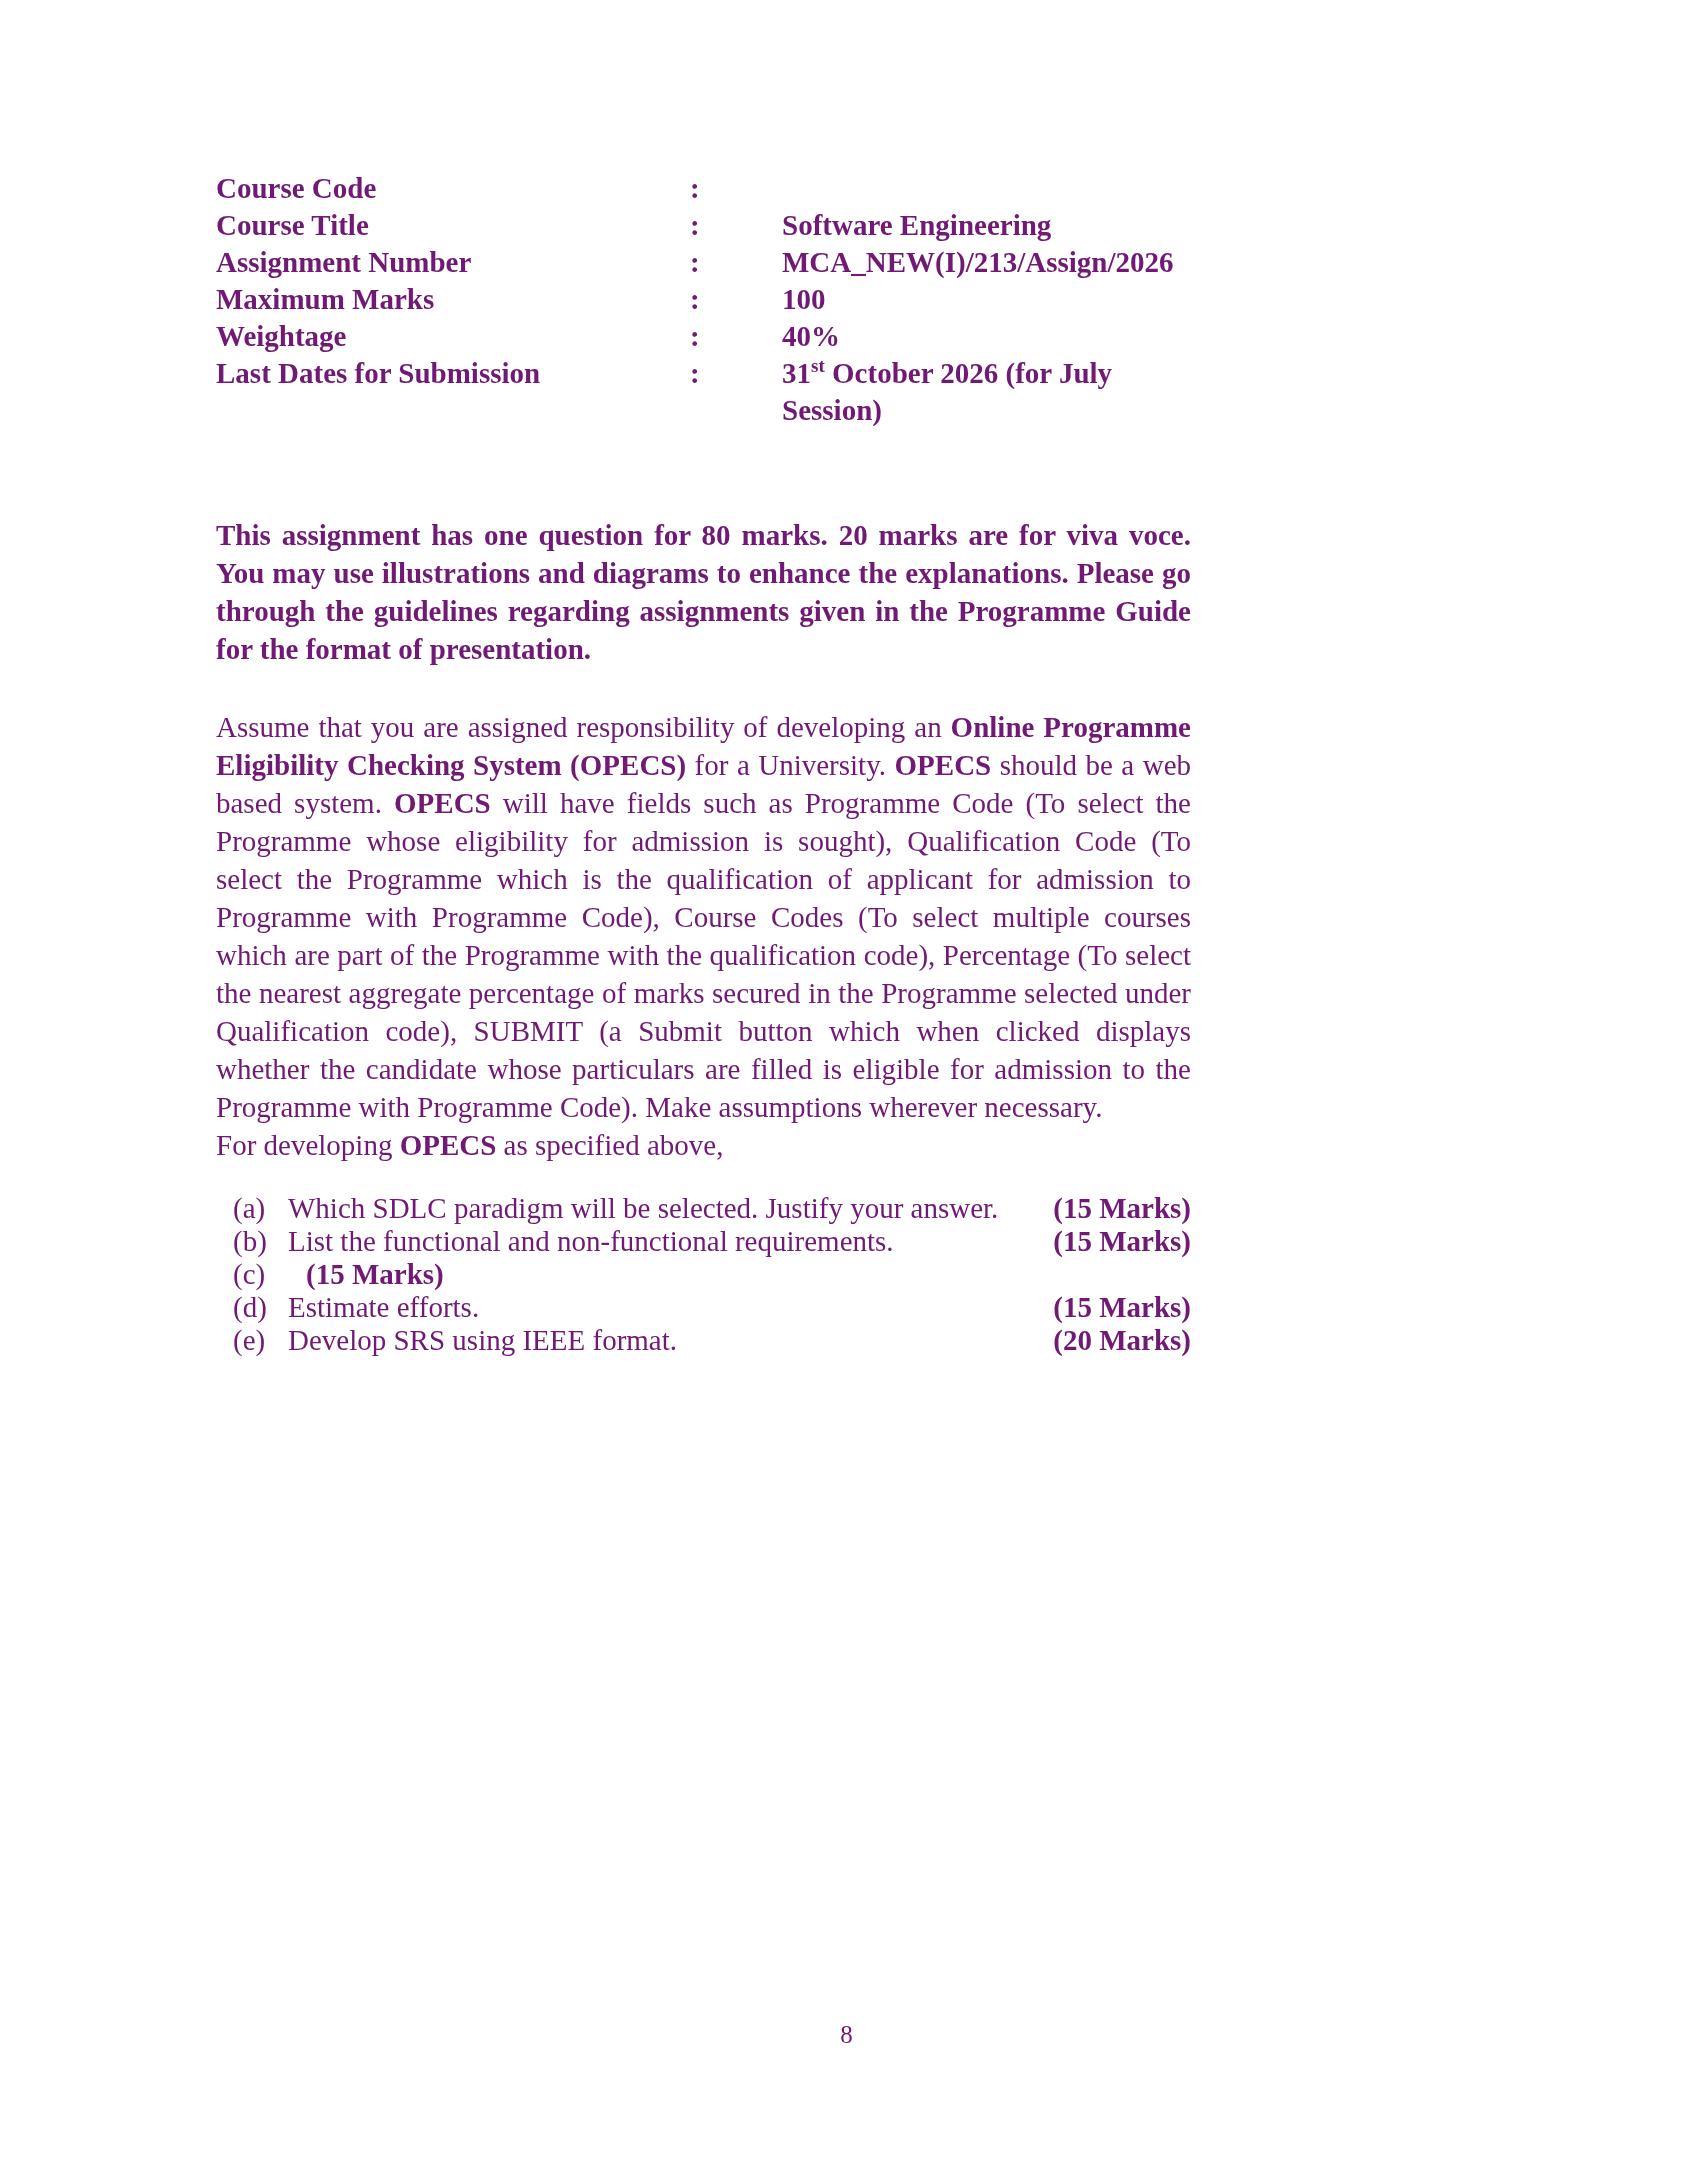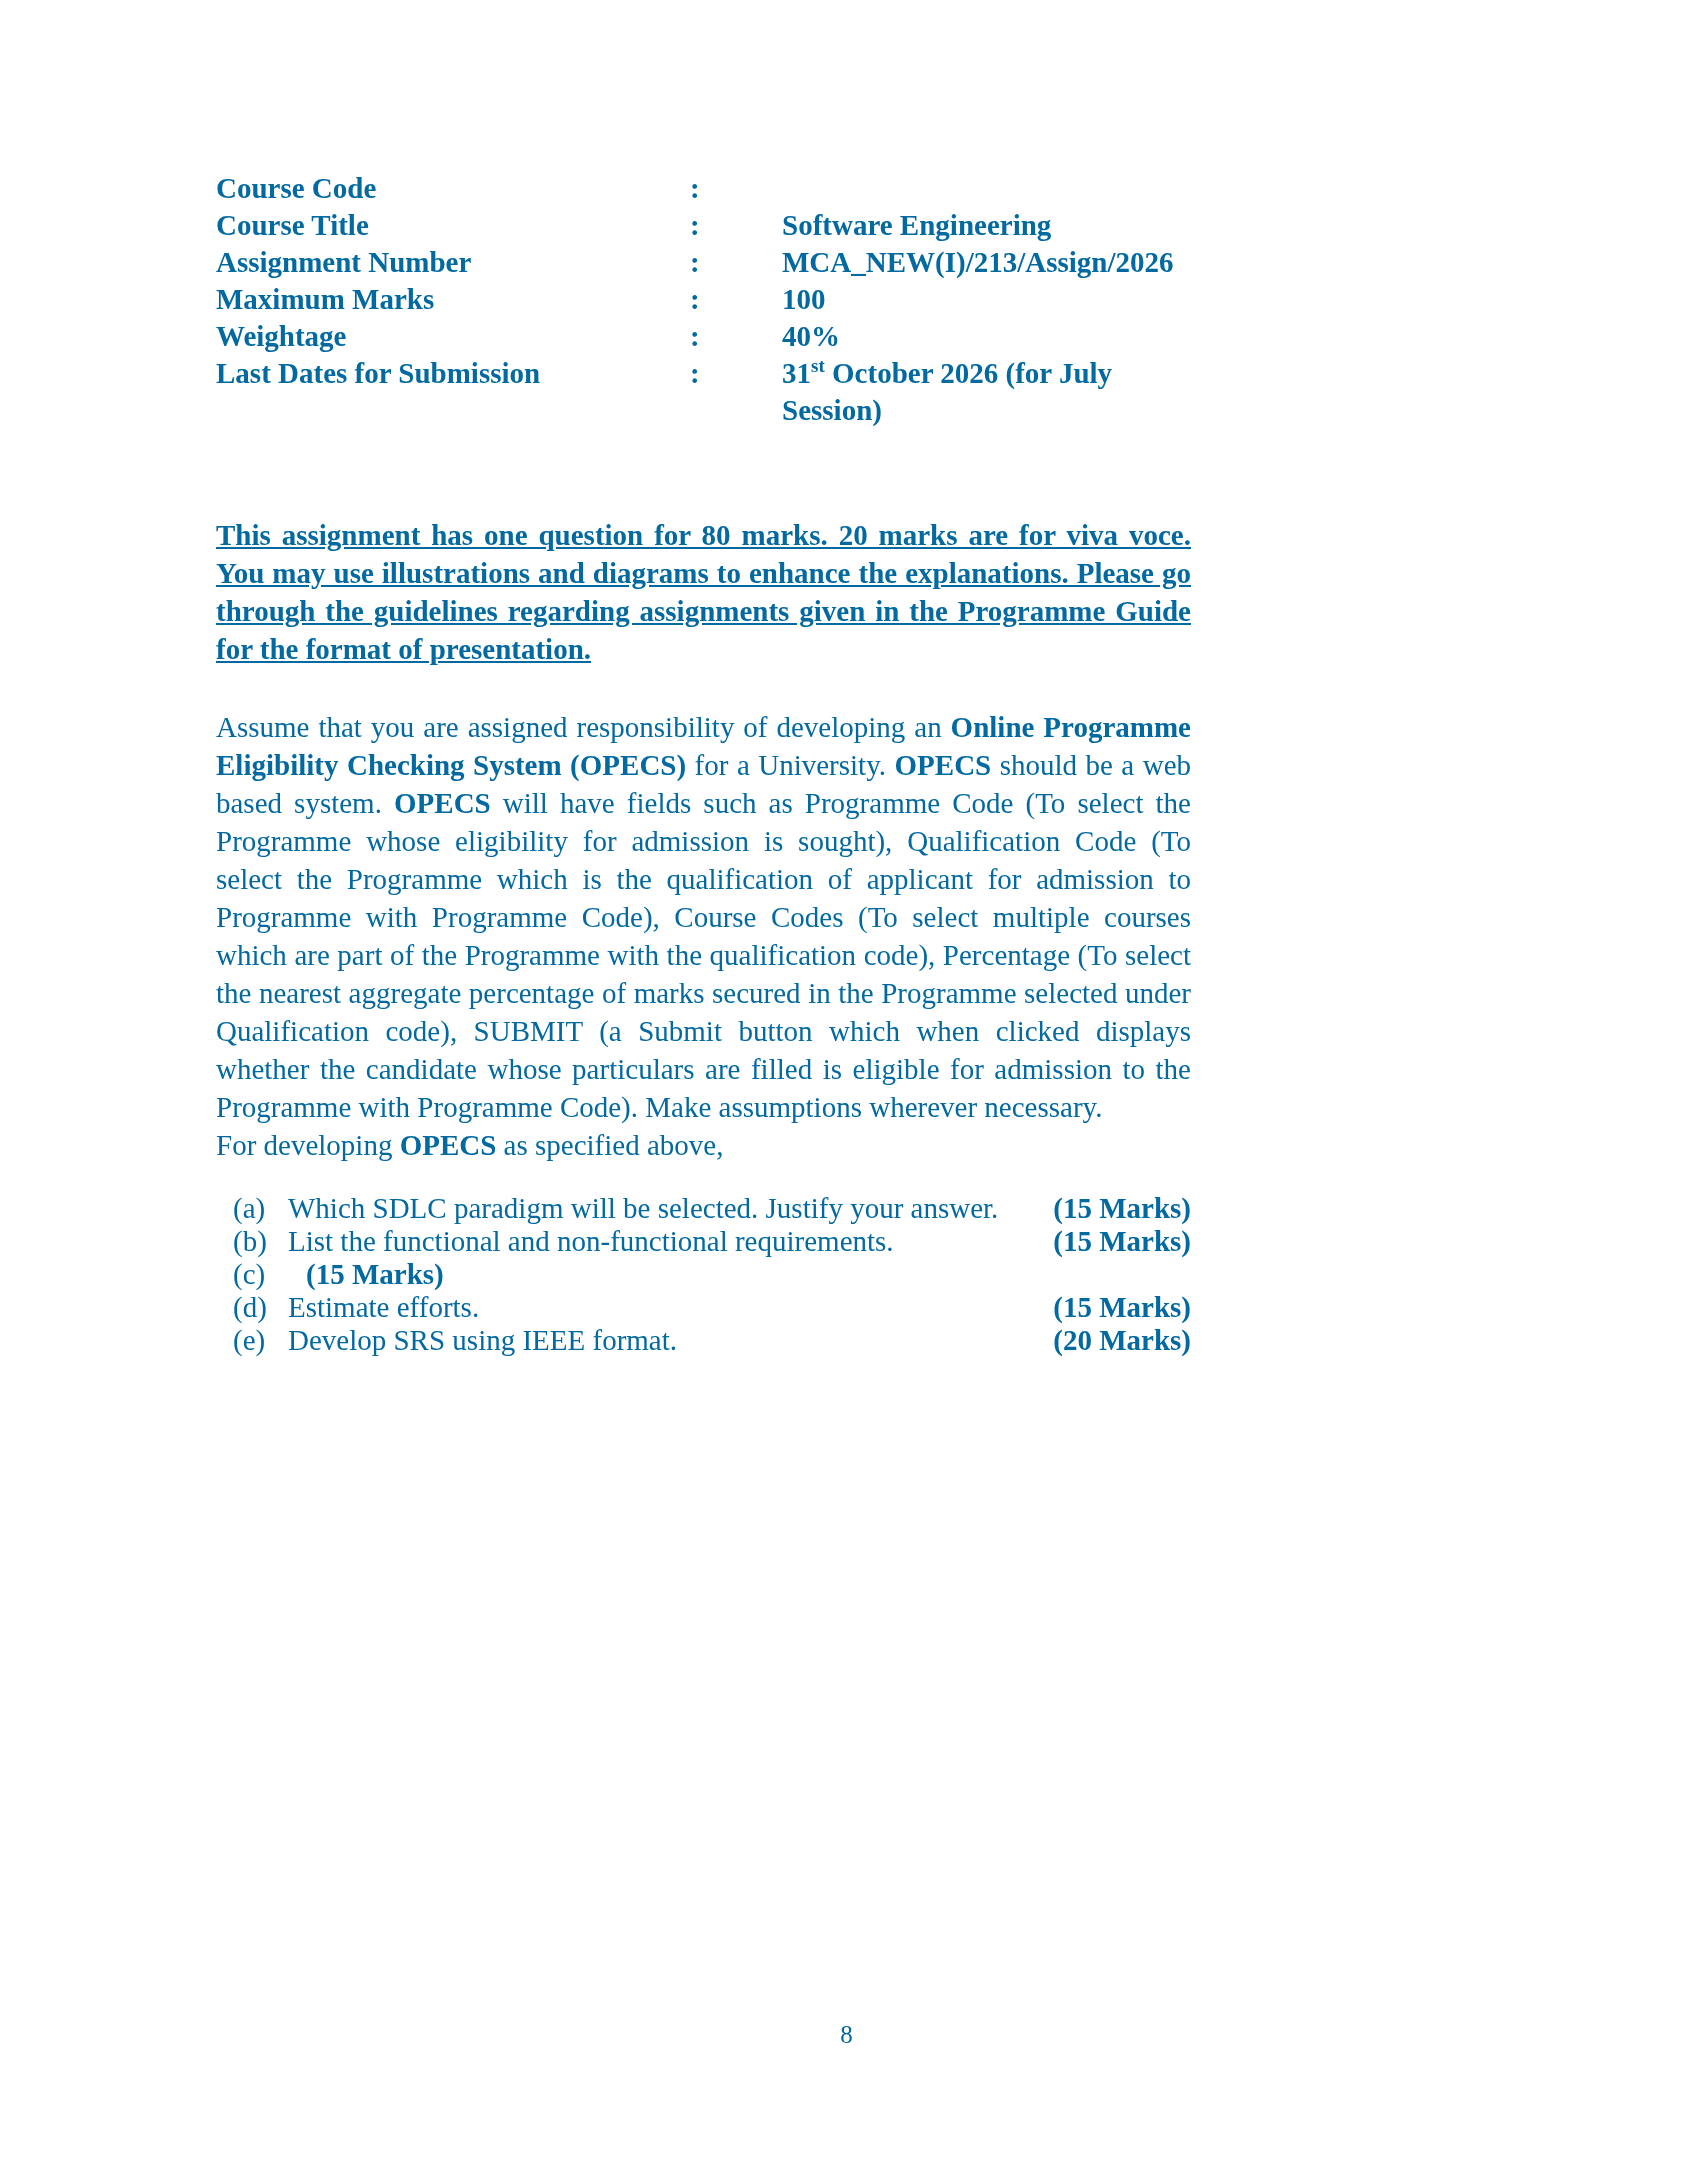--- a/index.html
+++ b/index.html
@@ -5,21 +5,21 @@
   html, body {
     margin: 0;
     padding: 0;
     background: #ffffff;
   }
   .page {
     position: relative;
     width: 1397px;
     height: 2178px;
     background: #ffffff;
-    color: #0369a1;
+    color: #701a75;
     box-sizing: border-box;
     padding: 170px 206px 0 216px;
     font-family: "Liberation Serif", serif;
     font-size: 29px;
     overflow: hidden;
   }
   
   .header-block { line-height: 37px; }
   .hrow { display: flex; align-items: flex-start; }
   .hlabel { width: 474px; font-weight: 700; flex-shrink: 0; }
@@ -29,21 +29,20 @@
     font-size: 0.66em;
     vertical-align: super;
     line-height: 0;
   }
   
   .intro-note {
     margin-top: 87px;
     font-weight: 700;
     text-align: justify;
     line-height: 38px;
-    text-decoration: underline;
   }
   
   .q-label {
     margin-top: 55px;
     font-weight: 700;
   }
   .q-para {
     margin-top: 40px;
     text-align: justify;
     line-height: 38px;

